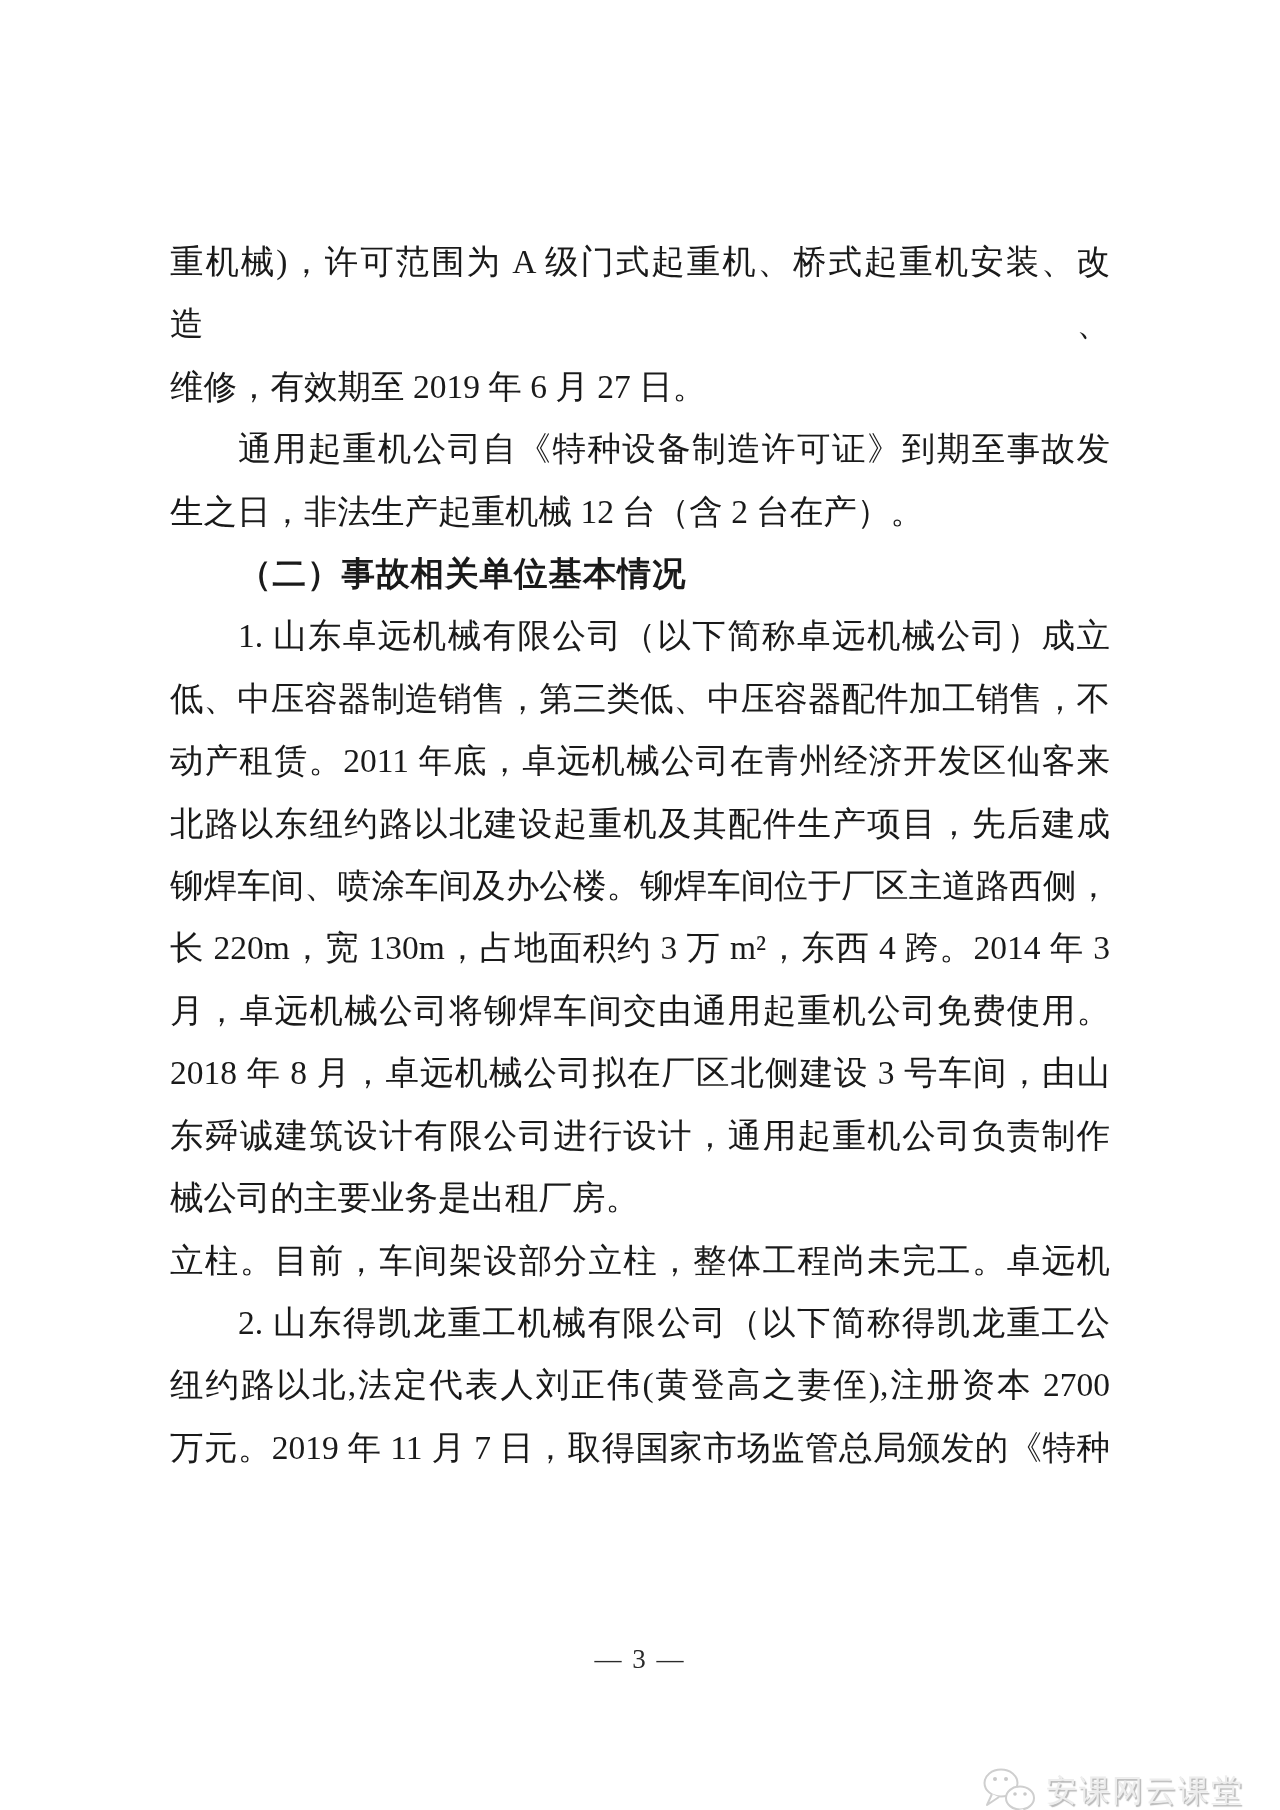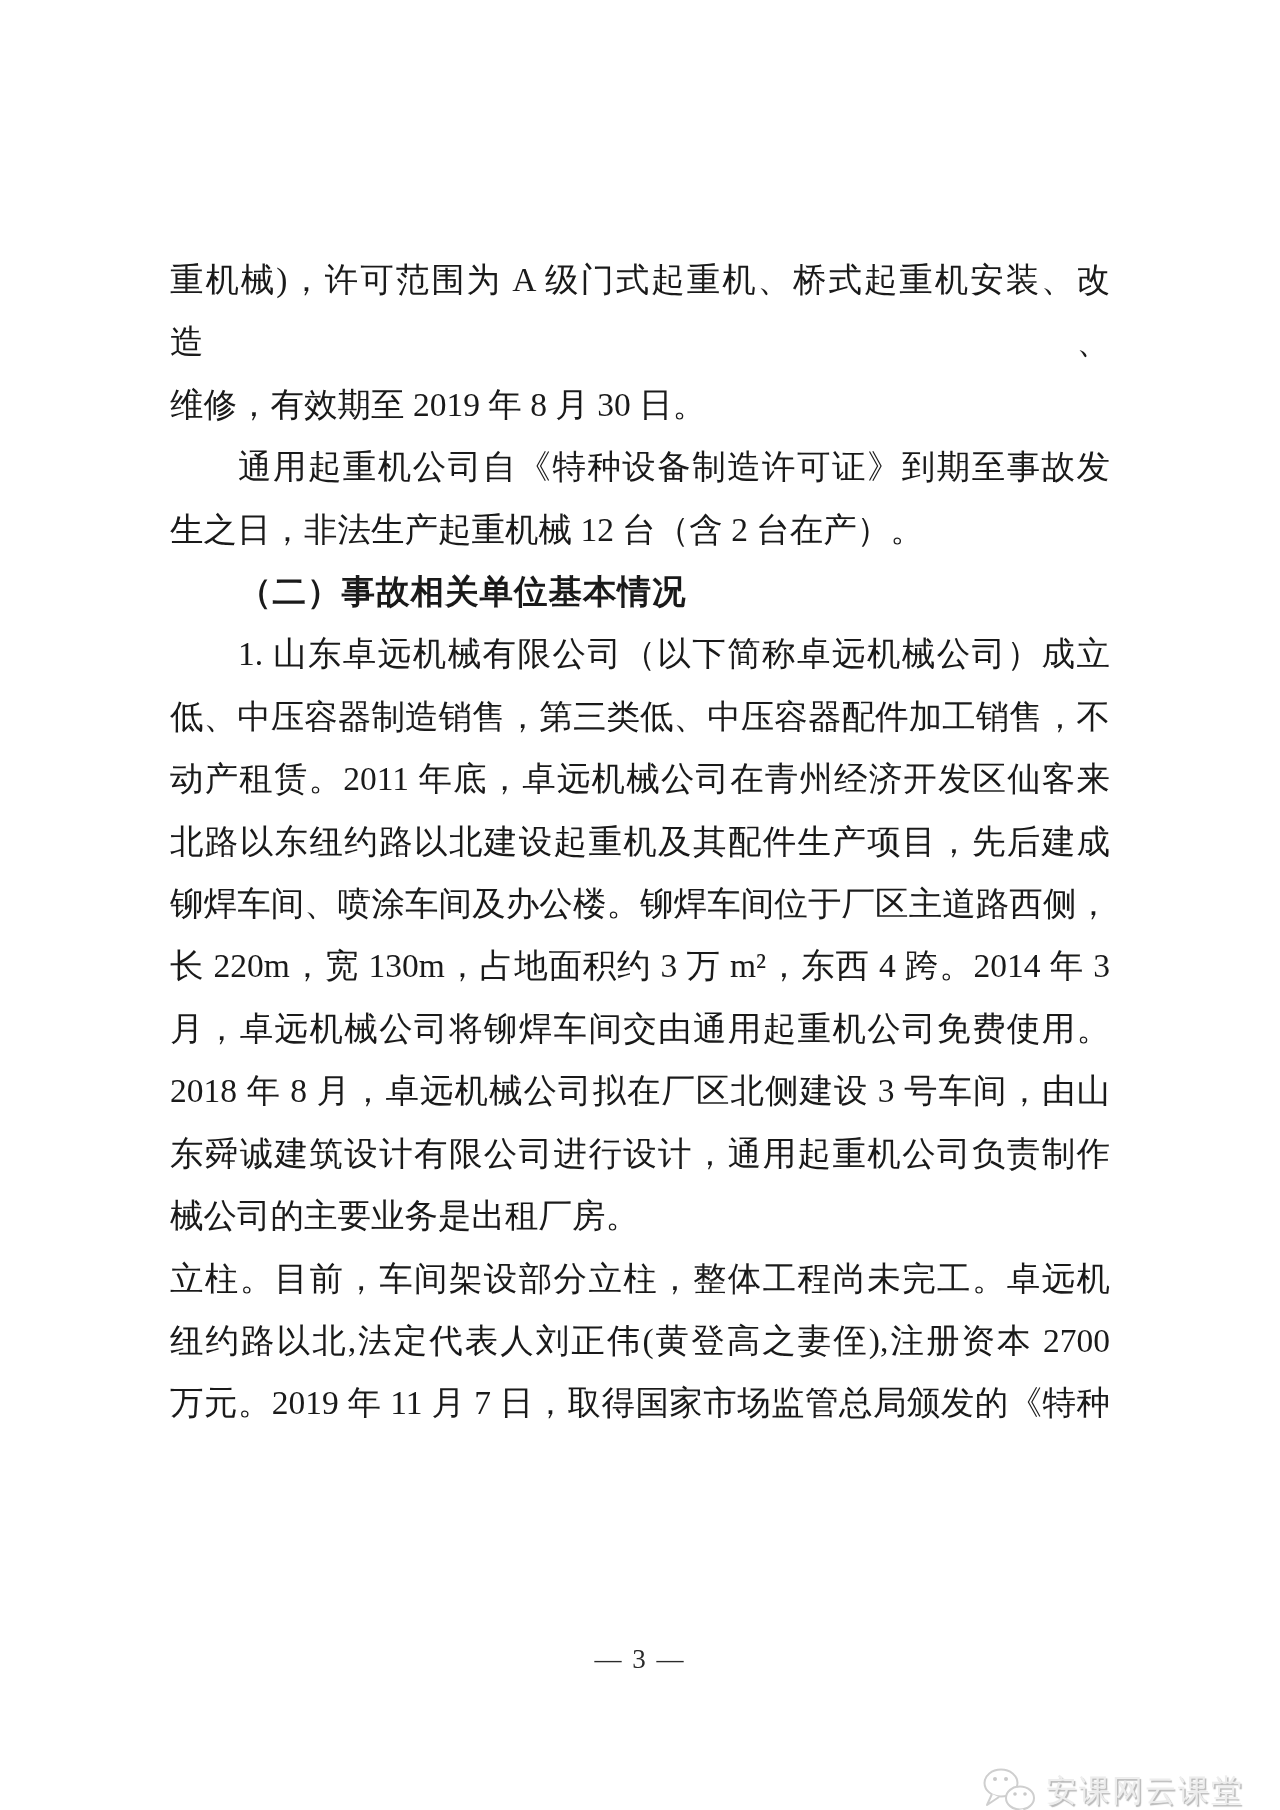--- a/index.html
+++ b/index.html
@@ -9,21 +9,21 @@
     overflow: hidden;
   }
   body {
     position: relative;
     font-family: "Liberation Serif", "DejaVu Serif", serif;
     color: #1a1a1a;
   }
   .doc-text {
     position: absolute;
     left: 170px;
-    top: 249px;
+    top: 231px;
     width: 940px;
     font-size: 33.5px;
     line-height: 62.4px;
   }
   .line {
     text-align: justify;
     white-space: normal;
   }
   .line.fill { text-align-last: justify; }
   .line.end  { text-align-last: left; }
@@ -59,35 +59,36 @@
     text-shadow: 1.5px 1.5px 1px #b8b8b8, -0.5px -0.5px 0 #ffffff;
     user-select: none;
   }
   .wechat-icon svg { display: block; }
 </style>
 </head>
 <body>
 
 <div class="doc-text">
   <div class="line fill">重机械)，许可范围为 A 级门式起重机、桥式起重机安装、改造、</div>
-  <div class="line end">维修，有效期至 2019 年 8 月 30 日。</div>
+  <div class="line end">维修，有效期至 2019 年 6 月 27 日。</div>
   <div class="line fill indent">通用起重机公司自《特种设备制造许可证》到期至事故发</div>
   <div class="line end">生之日，非法生产起重机械 12 台（含 2 台在产）。</div>
   <div class="line end indent heading">（二）事故相关单位基本情况</div>
   <div class="line fill indent">1. 山东卓远机械有限公司（以下简称卓远机械公司）成立</div>
   <div class="line fill">低、中压容器制造销售，第三类低、中压容器配件加工销售，不</div>
   <div class="line fill">动产租赁。2011 年底，卓远机械公司在青州经济开发区仙客来</div>
   <div class="line fill">北路以东纽约路以北建设起重机及其配件生产项目，先后建成</div>
   <div class="line fill">铆焊车间、喷涂车间及办公楼。铆焊车间位于厂区主道路西侧，</div>
   <div class="line fill">长 220m，宽 130m，占地面积约 3 万 m²，东西 4 跨。2014 年 3</div>
   <div class="line fill">月，卓远机械公司将铆焊车间交由通用起重机公司免费使用。</div>
   <div class="line fill">2018 年 8 月，卓远机械公司拟在厂区北侧建设 3 号车间，由山</div>
   <div class="line fill">东舜诚建筑设计有限公司进行设计，通用起重机公司负责制作</div>
   <div class="line end">械公司的主要业务是出租厂房。</div>
   <div class="line fill">立柱。目前，车间架设部分立柱，整体工程尚未完工。卓远机</div>
+  <div class="line fill indent">2. 山东得凯龙重工机械有限公司（以下简称得凯龙重工公</div>
   <div class="line fill">纽约路以北,法定代表人刘正伟(黄登高之妻侄),注册资本 2700</div>
   <div class="line fill">万元。2019 年 11 月 7 日，取得国家市场监管总局颁发的《特种</div>
 </div>
 
 <div class="page-number">— 3 —</div>
 
 <div class="watermark">
   <span class="wechat-icon">
     <svg width="58" height="50" viewBox="0 0 58 50">
       <g>

